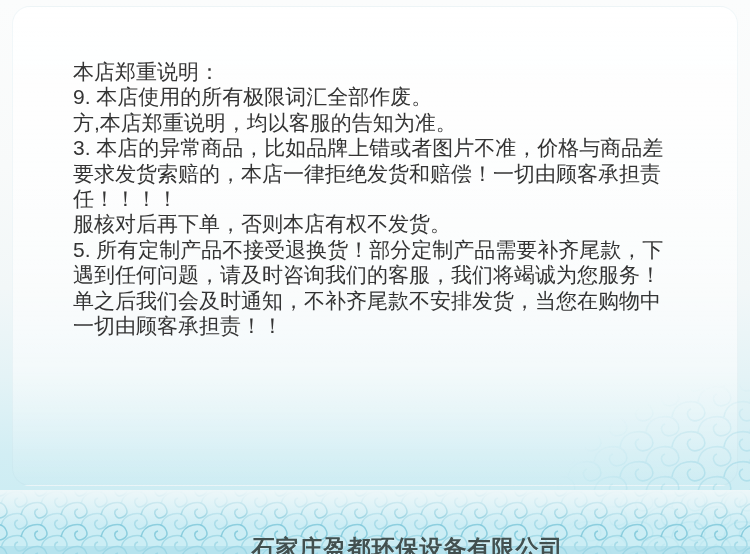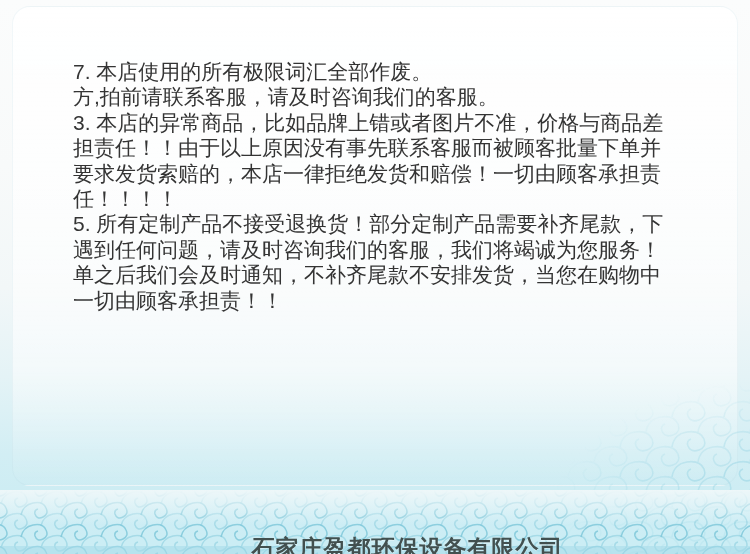--- a/index.html
+++ b/index.html
@@ -94,26 +94,27 @@
       </defs>
       <rect x="0" y="0" width="750" height="64" fill="#cdeef5" opacity="0.55"></rect>
       <rect x="0" y="0" width="750" height="64" fill="url(#curlPat)" opacity="0.5"></rect>
       <rect x="0" y="0" width="750" height="64" fill="url(#curlPatOff)" opacity="0.85"></rect>
       <rect x="0" y="56" width="750" height="8" fill="#a9dcea" opacity="0.6"></rect>
       <rect x="0" y="0" width="750" height="64" fill="url(#bandFade)"></rect>
     </svg>
   </div>
 
   <div class="notice-text">
-    <div class="line">7. 本店使用的所有极限词汇全部作废。</div>
-    <div class="line">方,拍前请联系客服，请及时咨询我们的客服。</div>
+    <div class="line">本店郑重说明：</div>
+    <div class="line">9. 本店使用的所有极限词汇全部作废。</div>
+    <div class="line">方,本店郑重说明，均以客服的告知为准。</div>
     <div class="line">3. 本店的异常商品，比如品牌上错或者图片不准，价格与商品差</div>
-    <div class="line">担责任！！由于以上原因没有事先联系客服而被顾客批量下单并</div>
     <div class="line">要求发货索赔的，本店一律拒绝发货和赔偿！一切由顾客承担责</div>
     <div class="line">任！！！！</div>
+    <div class="line">服核对后再下单，否则本店有权不发货。</div>
     <div class="line">5. 所有定制产品不接受退换货！部分定制产品需要补齐尾款，下</div>
     <div class="line">遇到任何问题，请及时咨询我们的客服，我们将竭诚为您服务！</div>
     <div class="line">单之后我们会及时通知，不补齐尾款不安排发货，当您在购物中</div>
     <div class="line">一切由顾客承担责！！</div>
   </div>
 
   <div class="footer-company">
     <span>石家庄盈都环保设备有限公司</span>
   </div>
 

